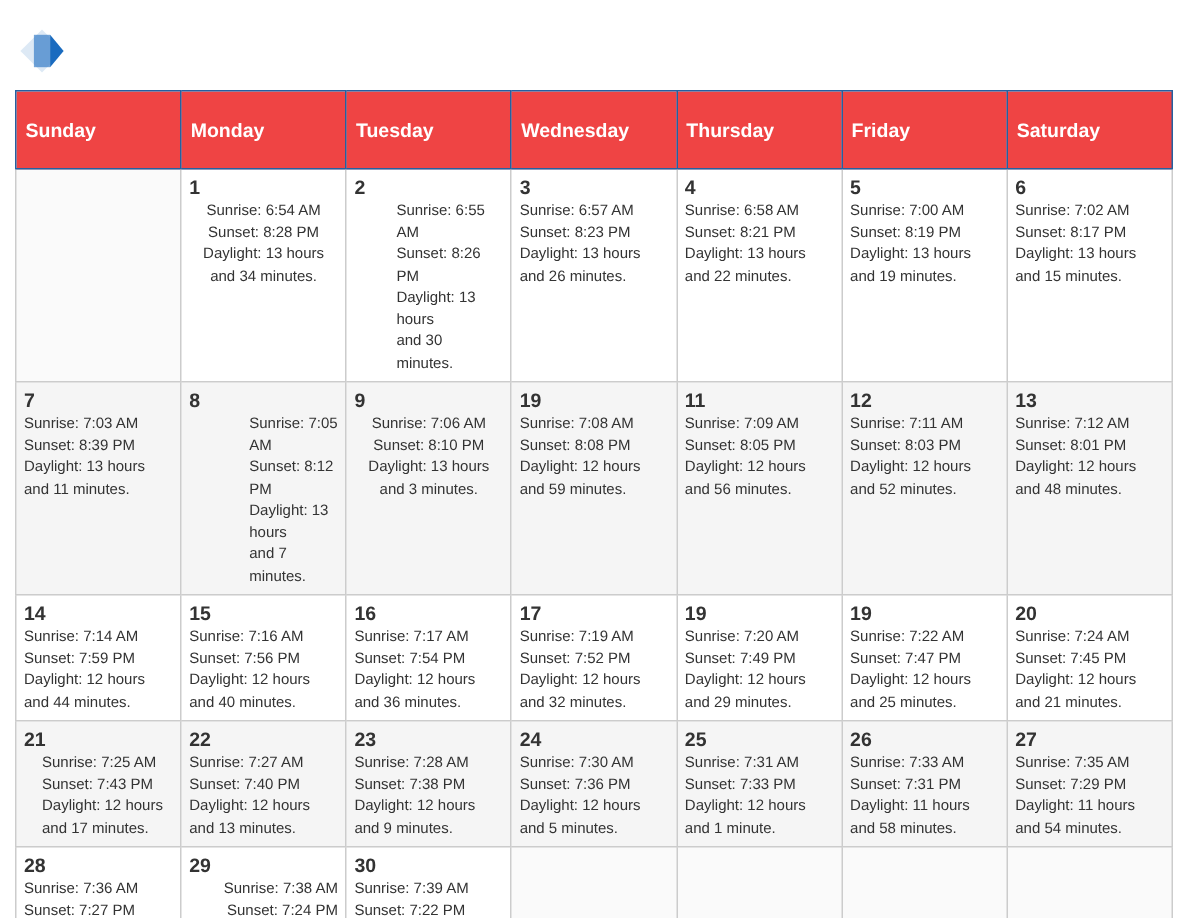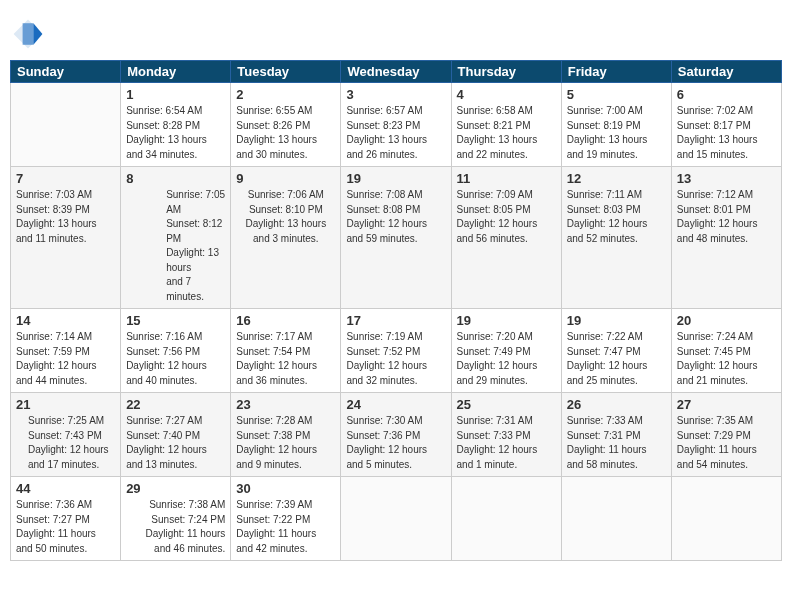--- a/index.html
+++ b/index.html
@@ -47,24 +47,24 @@
       font-size: 14px;
       color: #555;
       margin-top: 2px;
     }
     .calendar {
       width: 100%;
       border-collapse: collapse;
       border: 1px solid #ccc;
     }
     .calendar th {
-      background: #0c4a6e;
+      background: #ef4444;
       color: #fff;
       text-align: left;
-      padding: 3px 6px;
+      padding: 18px 6px;
       font-size: 13px;
       border: 1px solid #2560a0;
     }
     .calendar td {
       vertical-align: top;
       border: 1px solid #ccc;
       padding: 4px 5px;
       width: 14.28%;
       min-height: 80px;
       font-size: 10.5px;
@@ -120,28 +120,28 @@
         <th>Thursday</th>
         <th>Friday</th>
         <th>Saturday</th>
       </tr>
   </thead>
   <tbody id="calendar-body">
   <tr>
         <td class="empty"></td>
         <td>
           <span class="day-number">1</span>
-          <div class="day-info" style="white-space: pre-line;">Sunrise: 6:54 AM
+          <div class="day-info" style="white-space: pre-line; text-align: center;">Sunrise: 6:54 AM
 Sunset: 8:28 PM
 Daylight: 13 hours
 and 34 minutes.</div>
         </td>
         <td>
           <span class="day-number">2</span>
-          <div class="day-info" style="white-space: pre-line;">Sunrise: 6:55 AM
+          <div class="day-info" style="white-space: pre-line; margin-left: 28px;">Sunrise: 6:55 AM
 Sunset: 8:26 PM
 Daylight: 13 hours
 and 30 minutes.</div>
         </td>
         <td>
           <span class="day-number">3</span>
           <div class="day-info" style="white-space: pre-line;">Sunrise: 6:57 AM
 Sunset: 8:23 PM
 Daylight: 13 hours
 and 26 minutes.</div>
@@ -316,21 +316,21 @@
         <td>
           <span class="day-number">27</span>
           <div class="day-info" style="white-space: pre-line;">Sunrise: 7:35 AM
 Sunset: 7:29 PM
 Daylight: 11 hours
 and 54 minutes.</div>
         </td>
       </tr>
       <tr>
         <td>
-          <span class="day-number">44</span>
+          <span class="day-number">28</span>
           <div class="day-info" style="white-space: pre-line;">Sunrise: 7:36 AM
 Sunset: 7:27 PM
 Daylight: 11 hours
 and 50 minutes.</div>
         </td>
         <td>
           <span class="day-number">29</span>
           <div class="day-info" style="white-space: pre-line; text-align: right;">Sunrise: 7:38 AM
 Sunset: 7:24 PM
 Daylight: 11 hours

